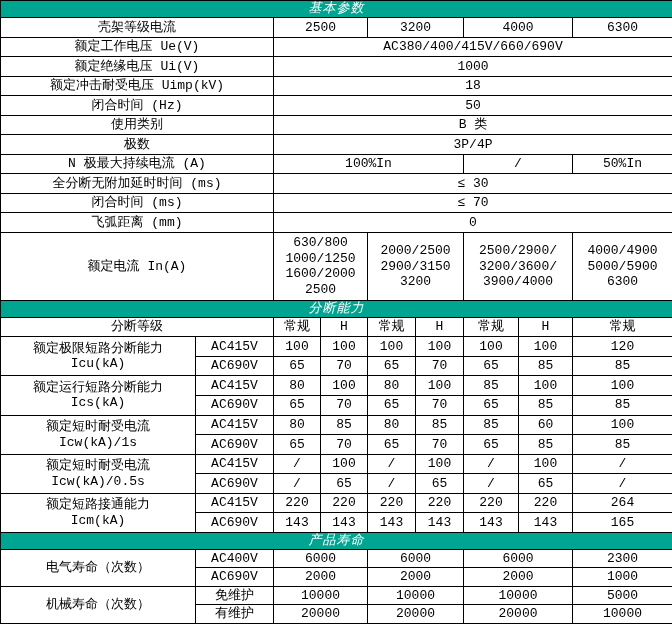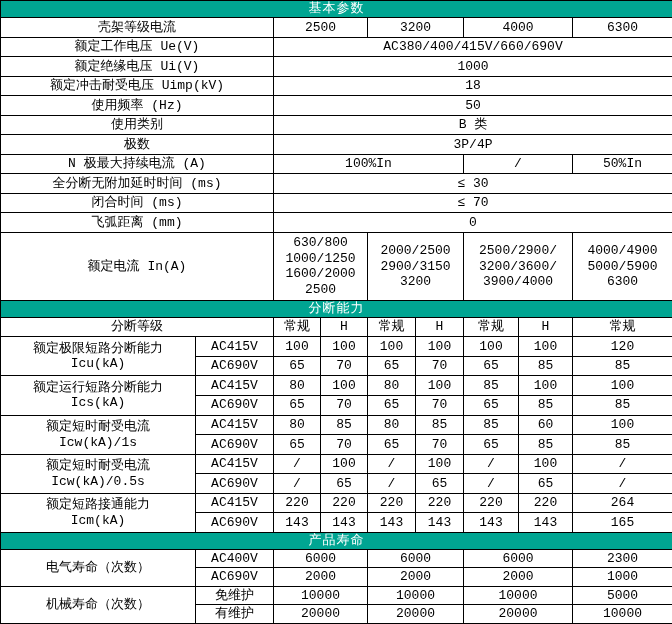--- a/index.html
+++ b/index.html
@@ -28,21 +28,21 @@
   td.k-label{
     text-align:left;padding-left:3px;padding-right:2px;
   }
   td.k-section{
     background:var(--teal);color:#fff;
     font-size:14px;text-align:center;
     letter-spacing:1px;
   }
   td.k-sublabel{text-align:center;}
   td.k-value{text-align:center;}
-  tr.t-section{height:15px;}
+  tr.t-section{height:15px;font-style:italic;}
   tr.t-normal{height:19px;}
   tr.t-tall{height:66px;}
   tr.t-life{height:18px;}
 </style>
 </head>
 <body>
 
 <table class="spec" id="spec-table">
   <colgroup>
     <col style="width:195px">
@@ -72,21 +72,21 @@
       </tr>
       <tr class="t-normal">
         <td colspan="2" class="k-label">额定绝缘电压 Ui(V)</td>
         <td colspan="7" class="k-value">1000</td>
       </tr>
       <tr class="t-normal">
         <td colspan="2" class="k-label">额定冲击耐受电压 Uimp(kV)</td>
         <td colspan="7" class="k-value">18</td>
       </tr>
       <tr class="t-normal">
-        <td colspan="2" class="k-label">使用频率 (Hz)</td>
+        <td colspan="2" class="k-label">闭合时间 (Hz)</td>
         <td colspan="7" class="k-value">50</td>
       </tr>
       <tr class="t-normal">
         <td colspan="2" class="k-label">使用类别</td>
         <td colspan="7" class="k-value">B 类</td>
       </tr>
       <tr class="t-normal">
         <td colspan="2" class="k-label">极数</td>
         <td colspan="7" class="k-value">3P/4P</td>
       </tr>

